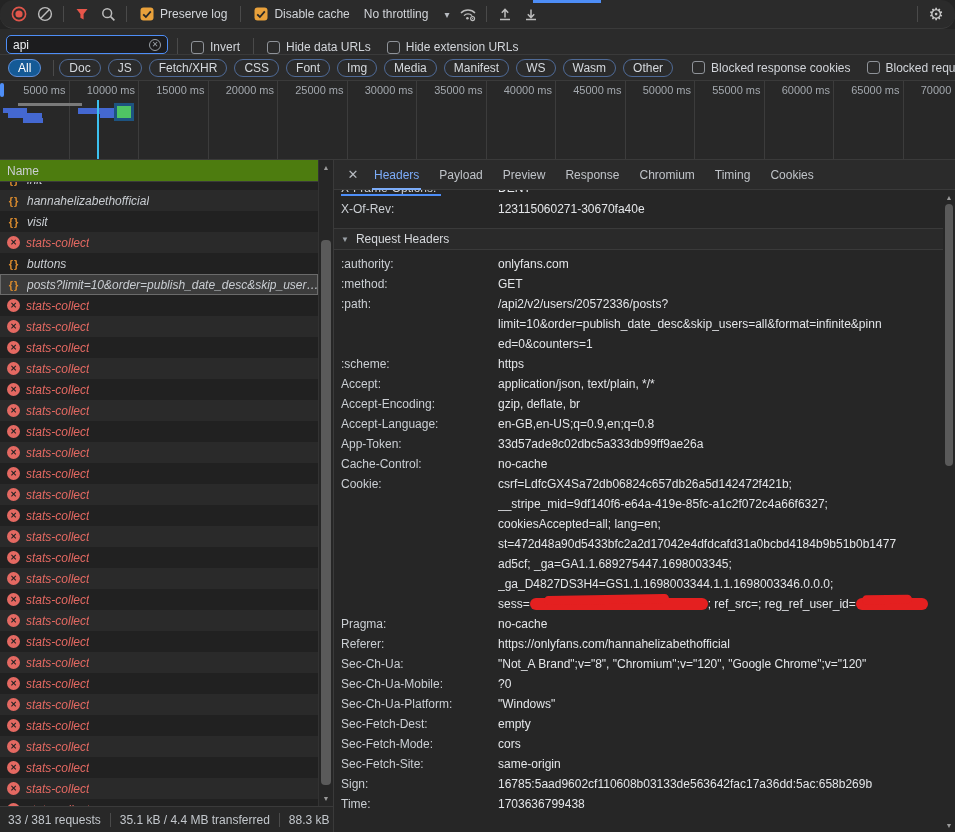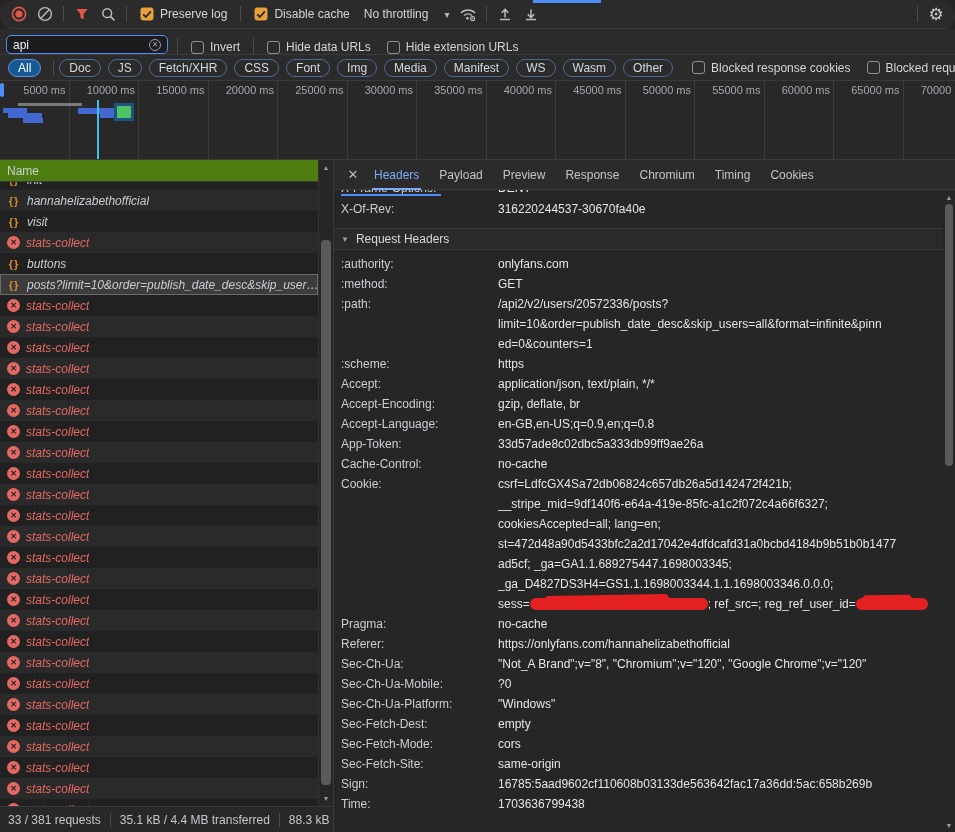--- a/index.html
+++ b/index.html
@@ -432,21 +432,21 @@
                 <div class="kv-val">
                   <div class="val-line">DENY</div>
                 </div>
               </div>
             </div>
         </div>
         <div>
             <div class="kv-row">
               <div class="kv-name">X-Of-Rev:</div>
               <div class="kv-val">
-                <div class="val-line">316220244537-30670fa40e</div>
+                <div class="val-line">123115060271-30670fa40e</div>
               </div>
             </div>
           </div>
         <div class="spacer8"></div>
         <div class="section">
           <span class="tri">▼</span>
           <span>Request Headers</span>
         </div>
         <div class="kv-rows">
             <div class="kv-row">

